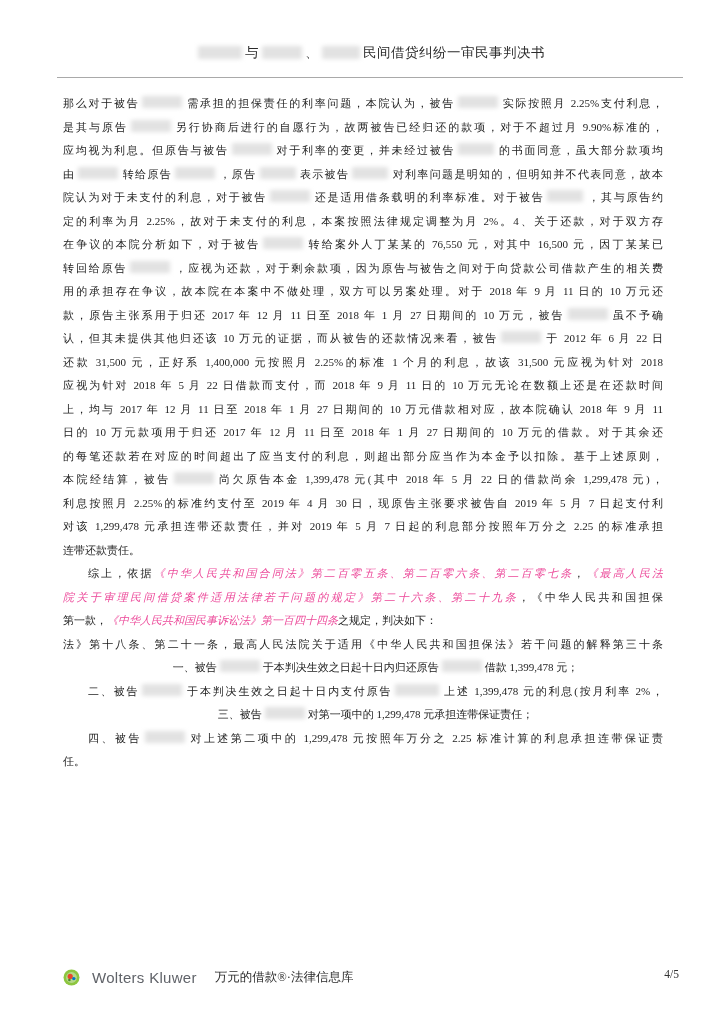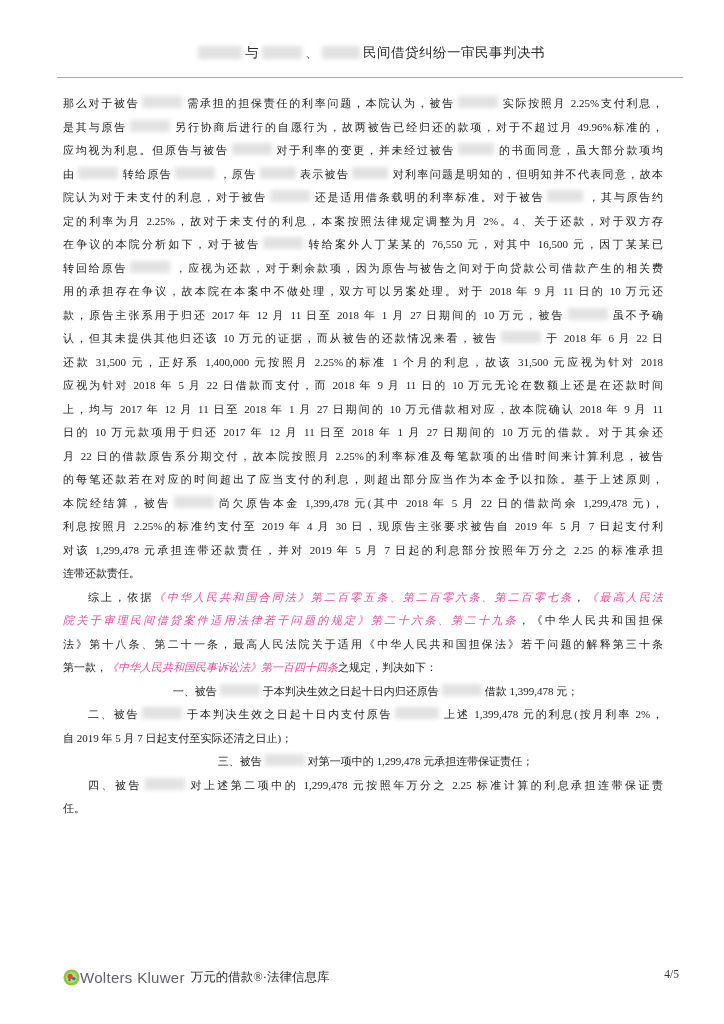--- a/index.html
+++ b/index.html
@@ -15,64 +15,62 @@
   .line{height:23.5px;line-height:23.5px;white-space:nowrap;}
   .line.just{text-align:justify;text-align-last:justify;text-justify:inter-character;white-space:normal;height:23.5px;overflow:hidden;}
   .line.indent{padding-left:25px;text-align:center;}
   .line.just.indent{width:575px;}
   .link{color:#ec4899;cursor:pointer;font-style:italic;}
   .redact{display:inline-block;height:12px;background:#e2e2e2;filter:blur(2px);
     border-radius:1px;vertical-align:-1px;margin:0 3px;}
   .doc-header .redact{height:13px;vertical-align:-2px;}
   .doc-footer{position:absolute;top:956px;left:63px;right:61px;height:36px;
     display:flex;align-items:center;justify-content:space-between;}
-  .brand-group{display:flex;align-items:center;gap:0;margin-top:7px;}
+  .brand-group{display:flex;align-items:center;gap:12px;margin-top:7px;}
   .wk-logo{width:17px;height:17px;display:block;}
   .brand-name{font-family:"Liberation Sans","DejaVu Sans",sans-serif;
     font-size:15px;color:#606369;letter-spacing:0.3px;}
   .product-name{font-size:12.5px;color:#2b2b2b;margin-left:6px;}
   .page-number{font-size:11.5px;color:#333333;}
 </style>
 </head>
 <body>
 
 <div class="page">
 
   <div class="doc-header"><span class="redact" style="width: 44px;"></span><span>与</span><span class="redact" style="width: 40px;"></span><span>、</span><span class="redact" style="width: 38px;"></span><span>民间借贷纠纷一审民事判决书</span></div>
   <div class="divider"></div>
 
   <div class="doc-body">
       <div class="line just"><span>那么对于被告</span><span class="redact" style="width: 40px;"></span><span>需承担的担保责任的利率问题，本院认为，被告</span><span class="redact" style="width: 40px;"></span><span>实际按照月 2.25%支付利息，</span></div>
-      <div class="line just"><span>是其与原告</span><span class="redact" style="width: 40px;"></span><span>另行协商后进行的自愿行为，故两被告已经归还的款项，对于不超过月 49.96%标准的，</span></div>
+      <div class="line just"><span>是其与原告</span><span class="redact" style="width: 40px;"></span><span>另行协商后进行的自愿行为，故两被告已经归还的款项，对于不超过月 9.90%标准的，</span></div>
       <div class="line just"><span>应均视为利息。但原告与被告</span><span class="redact" style="width: 40px;"></span><span>对于利率的变更，并未经过被告</span><span class="redact" style="width: 36px;"></span><span>的书面同意，虽大部分款项均</span></div>
       <div class="line just"><span>由</span><span class="redact" style="width: 40px;"></span><span>转给原告</span><span class="redact" style="width: 40px;"></span><span>，原告</span><span class="redact" style="width: 36px;"></span><span>表示被告</span><span class="redact" style="width: 36px;"></span><span>对利率问题是明知的，但明知并不代表同意，故本</span></div>
       <div class="line just"><span>院认为对于未支付的利息，对于被告</span><span class="redact" style="width: 40px;"></span><span>还是适用借条载明的利率标准。对于被告</span><span class="redact" style="width: 36px;"></span><span>，其与原告约</span></div>
       <div class="line just"><span>定的利率为月 2.25%，故对于未支付的利息，本案按照法律规定调整为月 2%。4、关于还款，对于双方存</span></div>
       <div class="line just"><span>在争议的本院分析如下，对于被告</span><span class="redact" style="width: 40px;"></span><span>转给案外人丁某某的 76,550 元，对其中 16,500 元，因丁某某已</span></div>
       <div class="line just"><span>转回给原告</span><span class="redact" style="width: 40px;"></span><span>，应视为还款，对于剩余款项，因为原告与被告之间对于向贷款公司借款产生的相关费</span></div>
       <div class="line just"><span>用的承担存在争议，故本院在本案中不做处理，双方可以另案处理。对于 2018 年 9 月 11 日的 10 万元还</span></div>
       <div class="line just"><span>款，原告主张系用于归还 2017 年 12 月 11 日至 2018 年 1 月 27 日期间的 10 万元，被告</span><span class="redact" style="width: 40px;"></span><span>虽不予确</span></div>
-      <div class="line just"><span>认，但其未提供其他归还该 10 万元的证据，而从被告的还款情况来看，被告</span><span class="redact" style="width: 40px;"></span><span>于 2018 年 6 月 22 日</span></div>
+      <div class="line just"><span>认，但其未提供其他归还该 10 万元的证据，而从被告的还款情况来看，被告</span><span class="redact" style="width: 40px;"></span><span>于 2012 年 6 月 22 日</span></div>
       <div class="line just"><span>还款 31,500 元，正好系 1,400,000 元按照月 2.25%的标准 1 个月的利息，故该 31,500 元应视为针对 2018</span></div>
       <div class="line just"><span>应视为针对 2018 年 5 月 22 日借款而支付，而 2018 年 9 月 11 日的 10 万元无论在数额上还是在还款时间</span></div>
       <div class="line just"><span>上，均与 2017 年 12 月 11 日至 2018 年 1 月 27 日期间的 10 万元借款相对应，故本院确认 2018 年 9 月 11</span></div>
       <div class="line just"><span>日的 10 万元款项用于归还 2017 年 12 月 11 日至 2018 年 1 月 27 日期间的 10 万元的借款。对于其余还</span></div>
-      <div class="line just"><span>月 22 日的借款原告系分期交付，故本院按照月 2.25%的利率标准及每笔款项的出借时间来计算利息，被告</span></div>
       <div class="line just"><span>的每笔还款若在对应的时间超出了应当支付的利息，则超出部分应当作为本金予以扣除。基于上述原则，</span></div>
       <div class="line just"><span>本院经结算，被告</span><span class="redact" style="width: 40px;"></span><span>尚欠原告本金 1,399,478 元(其中 2018 年 5 月 22 日的借款尚余 1,299,478 元)，</span></div>
       <div class="line just"><span>利息按照月 2.25%的标准约支付至 2019 年 4 月 30 日，现原告主张要求被告自 2019 年 5 月 7 日起支付利</span></div>
       <div class="line just"><span>对该 1,299,478 元承担连带还款责任，并对 2019 年 5 月 7 日起的利息部分按照年万分之 2.25 的标准承担</span></div>
       <div class="line"><span>连带还款责任。</span></div>
       <div class="line just indent"><span>综上，依据</span><span class="link">《中华人民共和国合同法》第二百零五条、第二百零六条、第二百零七条</span><span>，</span><span class="link">《最高人民法</span></div>
       <div class="line just"><span class="link">院关于审理民间借贷案件适用法律若干问题的规定》第二十六条、第二十九条</span><span>，《中华人民共和国担保</span></div>
+      <div class="line"><span>第一款，</span><span class="link">《中华人民共和国民事诉讼法》第一百四十四条</span><span>之规定，判决如下：</span></div>
       <div class="line just"><span>法》第十八条、第二十一条，最高人民法院关于适用《中华人民共和国担保法》若干问题的解释第三十条</span></div>
-      <div class="line"><span>第一款，</span><span class="link">《中华人民共和国民事诉讼法》第一百四十四条</span><span>之规定，判决如下：</span></div>
       <div class="line indent"><span>一、被告</span><span class="redact" style="width: 40px;"></span><span>于本判决生效之日起十日内归还原告</span><span class="redact" style="width: 40px;"></span><span>借款 1,399,478 元；</span></div>
       <div class="line just indent"><span>二、被告</span><span class="redact" style="width: 40px;"></span><span>于本判决生效之日起十日内支付原告</span><span class="redact" style="width: 44px;"></span><span>上述 1,399,478 元的利息(按月利率 2%，</span></div>
-      <div class="line"><span>自 2019 年 5 月 7 日起支付至实际还清之日止)；</span></div>
       <div class="line indent"><span>三、被告</span><span class="redact" style="width: 40px;"></span><span>对第一项中的 1,299,478 元承担连带保证责任；</span></div>
       <div class="line just indent"><span>四、被告</span><span class="redact" style="width: 40px;"></span><span>对上述第二项中的 1,299,478 元按照年万分之 2.25 标准计算的利息承担连带保证责</span></div>
       <div class="line"><span>任。</span></div>
     </div>
 
   <div class="doc-footer">
     <div class="brand-group">
       <svg class="wk-logo" viewBox="0 0 17 17">
         <circle cx="8.5" cy="8.5" r="8" fill="#8dc63f"></circle>
         <circle cx="8.5" cy="8.5" r="5.4" fill="#b5d98a"></circle>

